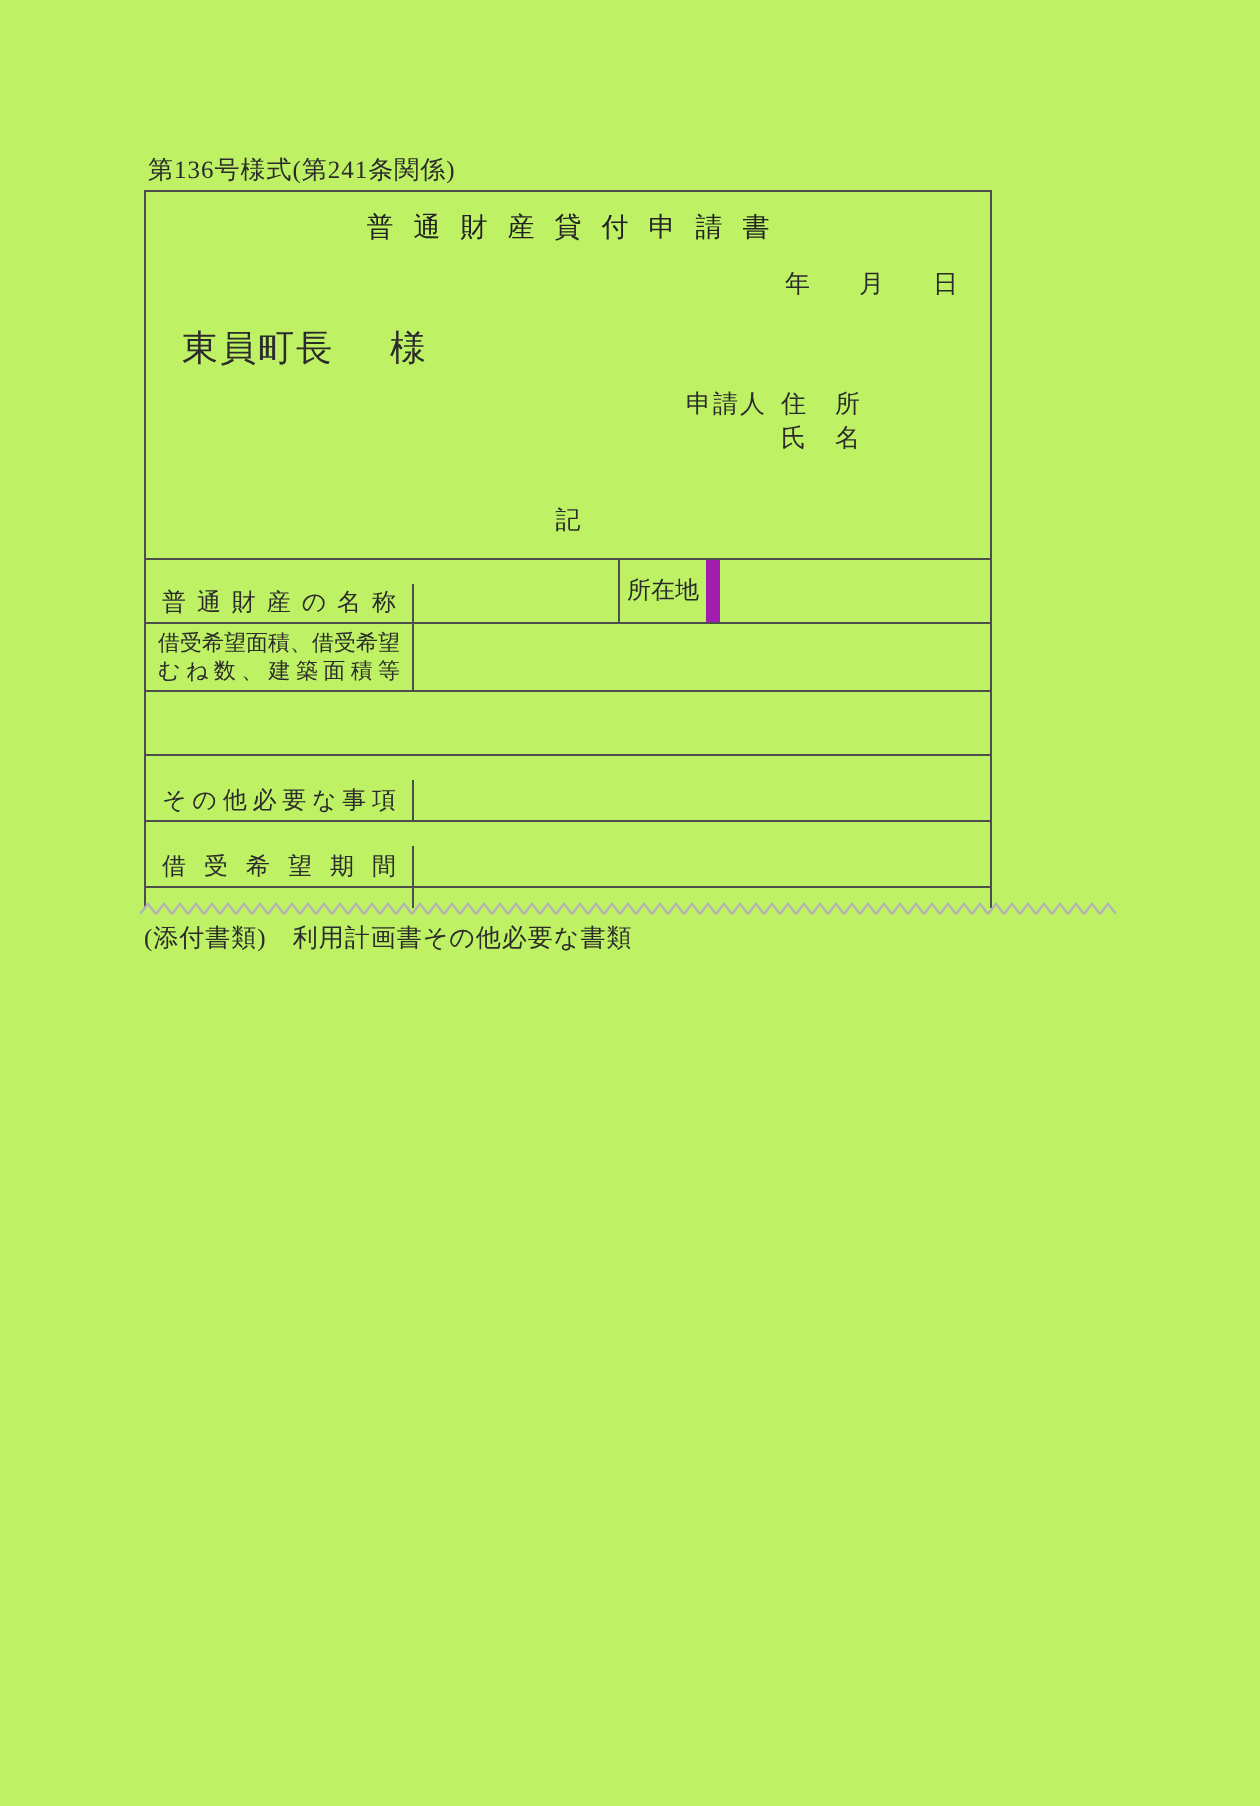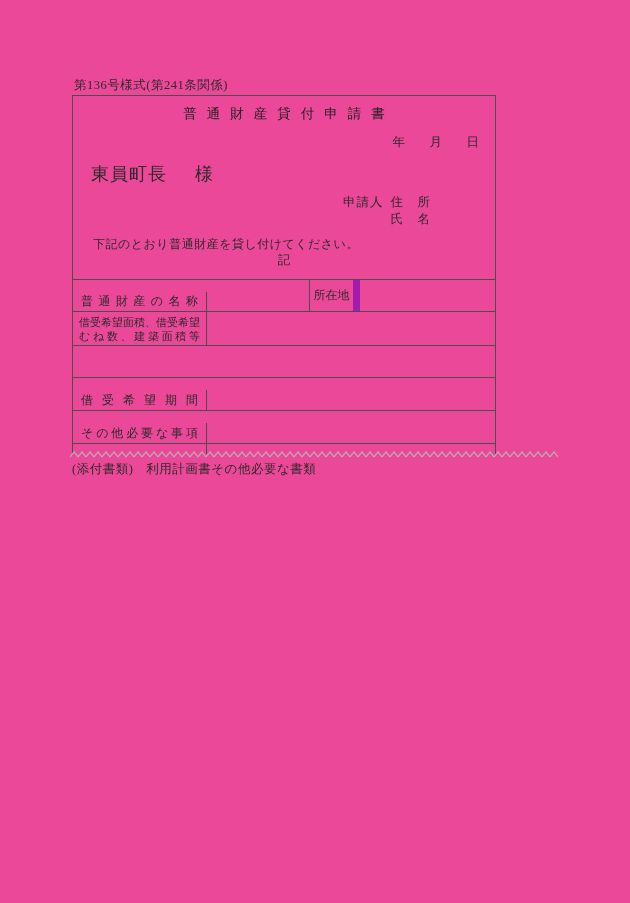--- a/index.html
+++ b/index.html
@@ -4,21 +4,21 @@
 <style>
   * { margin: 0; padding: 0; box-sizing: border-box; }
   body {
     font-family: "Liberation Serif", "DejaVu Serif", serif;
     background: #ffffff;
   }
   .page {
     position: relative;
     width: 630px;
     height: 903px;
-    background: #ec4899;
+    background: #bef264;
     color: #2b2b2b;
     overflow: hidden;
   }
   .form-code {
     position: absolute;
     left: 74px;
     top: 77px;
     font-size: 12.5px;
     letter-spacing: 0.5px;
   }
@@ -169,21 +169,20 @@
     </div>
 
     <div class="applicant">
       <span class="applicant-label">申請人</span>
       <span class="applicant-lines">
         <div>住　所</div>
         <div>氏　名</div>
       </span>
     </div>
 
-    <div class="request-text">下記のとおり普通財産を貸し付けてください。</div>
 
     <div class="ki-label">記</div>
 
     <div class="form-table">
 
       <div class="trow r1">
         <div class="cell-label just">普通財産の名称</div>
         <div class="cell-value"></div>
         <div class="cell-sublabel">所在地</div>
         <div class="cell-subvalue"></div>
@@ -194,27 +193,27 @@
           <div class="line1">借受希望面積、借受希望</div>
           <div class="line2">むね数、建築面積等</div>
         </div>
         <div class="cell-value"></div>
       </div>
 
       <div class="trow r3">
         <div class="cell-value"></div>
       </div>
 
+      <div class="trow r5">
+        <div class="cell-label just">その他必要な事項</div>
+        <div class="cell-value"></div>
+      </div>
+
       <div class="trow r4">
         <div class="cell-label just">借受希望期間</div>
-        <div class="cell-value"></div>
-      </div>
-
-      <div class="trow r5">
-        <div class="cell-label just">その他必要な事項</div>
         <div class="cell-value"></div>
       </div>
 
       <div class="partial-row">
         <div class="stub"></div>
       </div>
 
     </div>
   </div>
 

